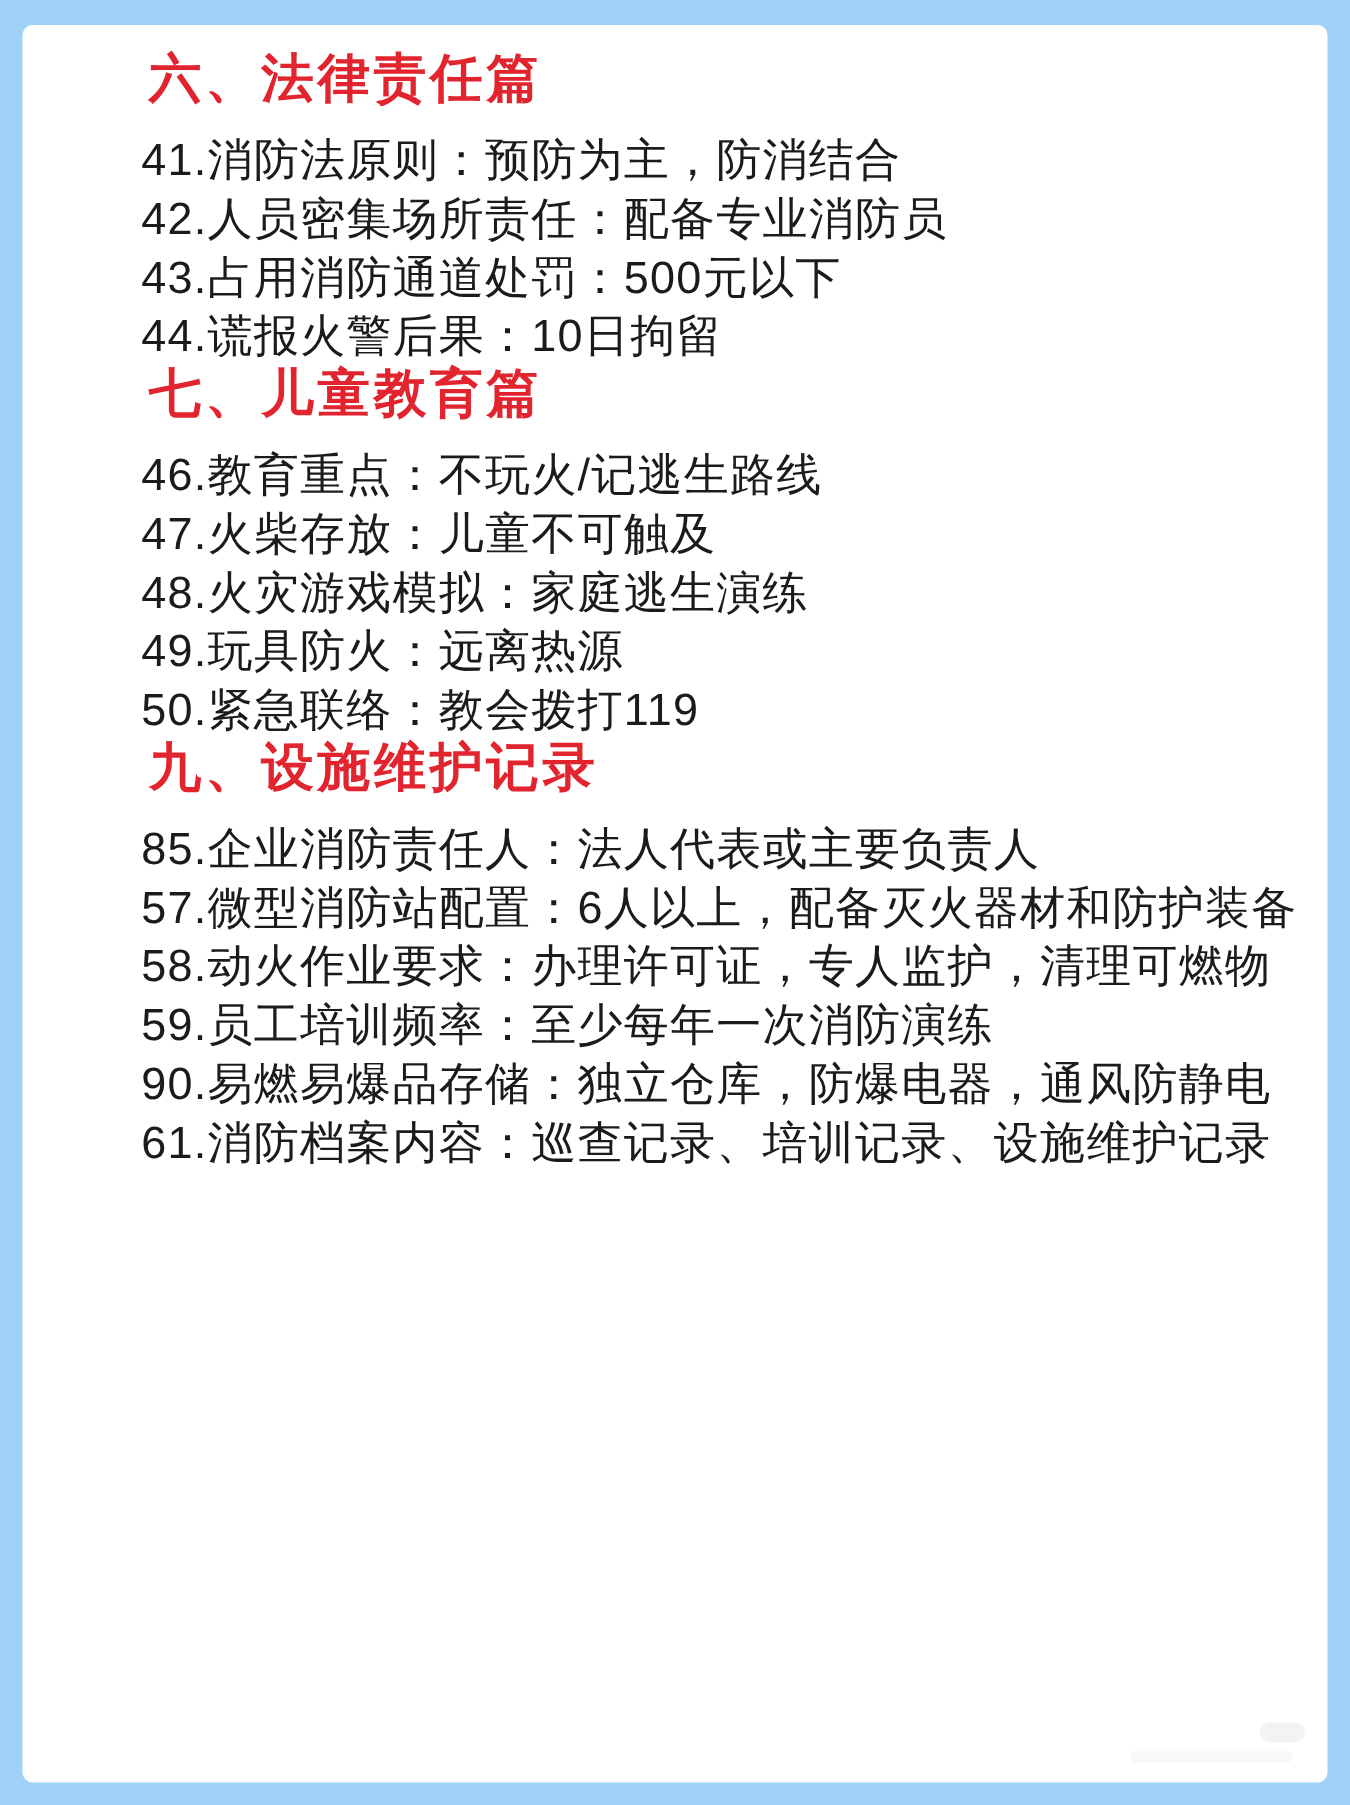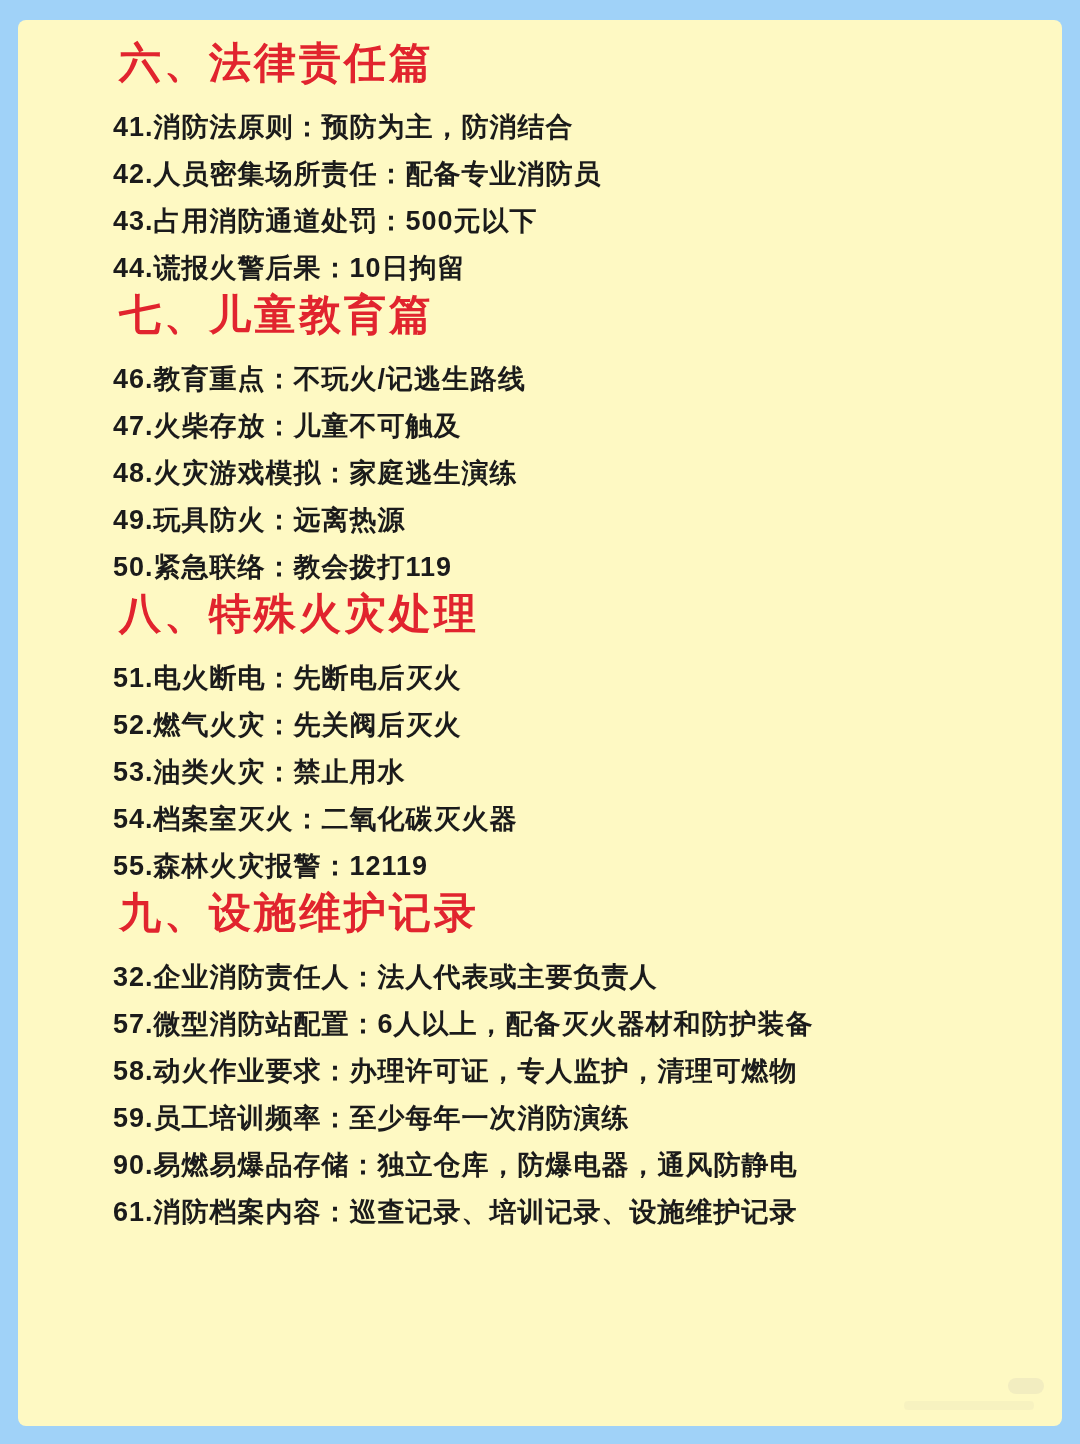--- a/index.html
+++ b/index.html
@@ -11,21 +11,21 @@
     overflow: hidden;
   }
   body { background: #a0d2f8; position: relative; }
 
   .panel {
     position: absolute;
     left: 18px;
     top: 20px;
     width: 1044px;
     height: 1406px;
-    background: #fef9c3;
+    background: #ffffff;
     border-radius: 8px;
     box-sizing: border-box;
     padding: 20px 20px 0 95px;
     overflow: hidden;
   }
 
   .section { margin: 0; }
   .section + .section { }
 
   .section-title {
@@ -38,23 +38,23 @@
     white-space: nowrap;
   }
 
   .item-list {
     list-style: none;
     margin: 0;
     padding: 0;
   }
 
   .item {
-    font-size: 27px;
+    font-size: 36px;
     line-height: 47px;
-    font-weight: 700;
+    font-weight: 400;
     letter-spacing: 1px;
     color: #1b1b1b;
     white-space: nowrap;
   }
 
   .watermark-pill {
     position: absolute;
     right: 18px;
     bottom: 32px;
     width: 36px;
@@ -91,35 +91,25 @@
     <h2 class="section-title">七、儿童教育篇</h2>
     <ul class="item-list">
           <li class="item">46.教育重点：不玩火/记逃生路线</li>
           <li class="item">47.火柴存放：儿童不可触及</li>
           <li class="item">48.火灾游戏模拟：家庭逃生演练</li>
           <li class="item">49.玩具防火：远离热源</li>
           <li class="item">50.紧急联络：教会拨打119</li>
         </ul>
   </section>
 
-  <section class="section">
-    <h2 class="section-title">八、特殊火灾处理</h2>
-    <ul class="item-list">
-          <li class="item">51.电火断电：先断电后灭火</li>
-          <li class="item">52.燃气火灾：先关阀后灭火</li>
-          <li class="item">53.油类火灾：禁止用水</li>
-          <li class="item">54.档案室灭火：二氧化碳灭火器</li>
-          <li class="item">55.森林火灾报警：12119</li>
-        </ul>
-  </section>
 
   <section class="section">
     <h2 class="section-title">九、设施维护记录</h2>
     <ul class="item-list">
-          <li class="item">32.企业消防责任人：法人代表或主要负责人</li>
+          <li class="item">85.企业消防责任人：法人代表或主要负责人</li>
           <li class="item">57.微型消防站配置：6人以上，配备灭火器材和防护装备</li>
           <li class="item">58.动火作业要求：办理许可证，专人监护，清理可燃物</li>
           <li class="item">59.员工培训频率：至少每年一次消防演练</li>
           <li class="item">90.易燃易爆品存储：独立仓库，防爆电器，通风防静电</li>
           <li class="item">61.消防档案内容：巡查记录、培训记录、设施维护记录</li>
         </ul>
   </section>
 </div>
   <div class="watermark-pill"></div>
   <div class="watermark-line"></div>

